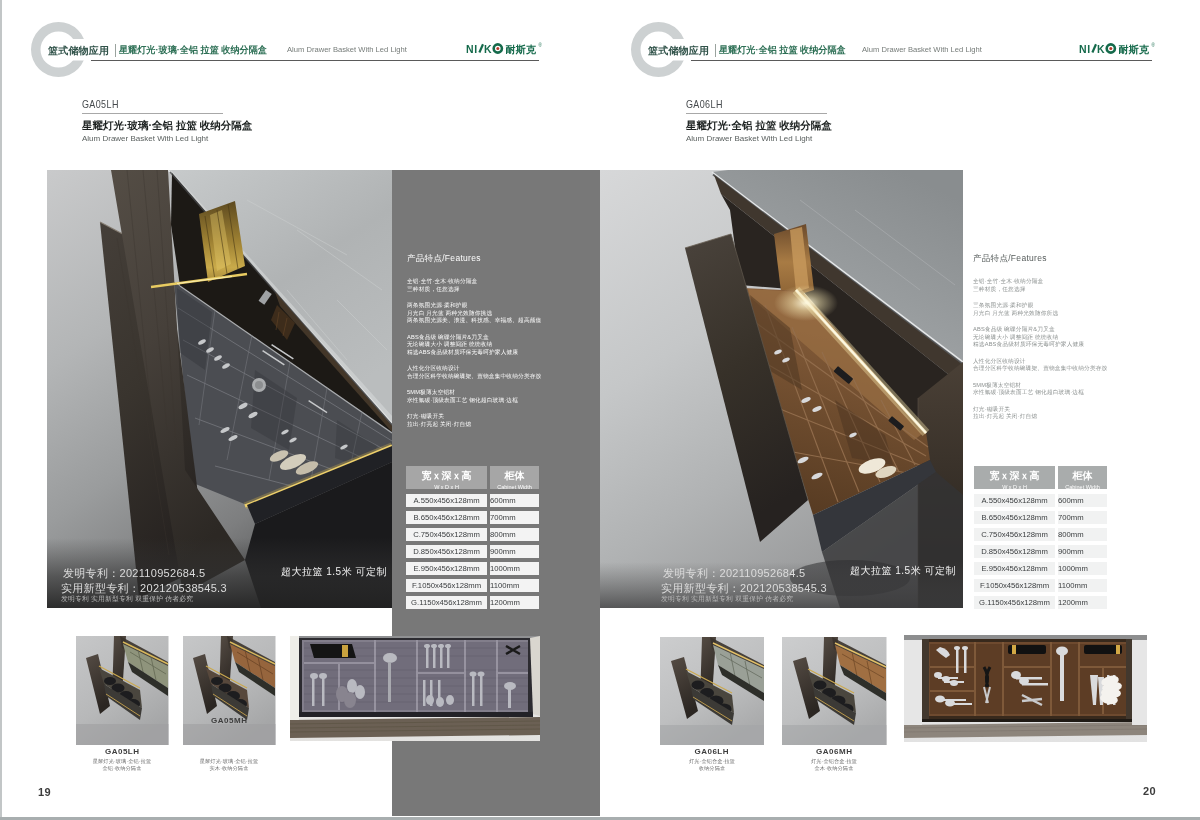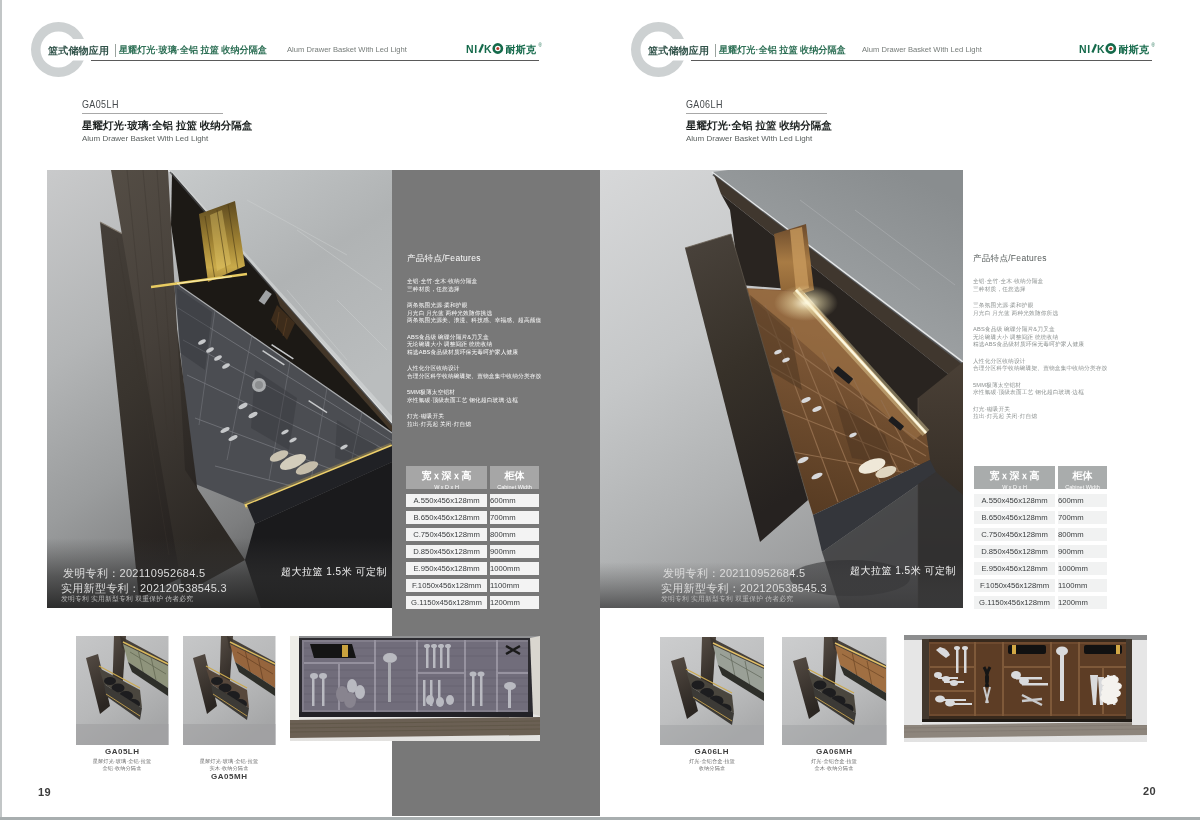--- a/index.html
+++ b/index.html
@@ -554,21 +554,21 @@
 <ellipse cx="34" cy="45" rx="6" ry="4"></ellipse>
       <ellipse cx="42" cy="52" rx="6.5" ry="4.5"></ellipse>
       <ellipse cx="50" cy="60" rx="7" ry="5"></ellipse>
       <ellipse cx="57" cy="68" rx="7" ry="5"></ellipse>
 </g>
 <polygon points="28,48 66,72 64,84 30,60" fill="#3c3a36"></polygon>
 <line x1="30" y1="58" x2="64" y2="80" stroke="#b9984c" stroke-width="1"></line>
 <rect x="0" y="88" width="92.5" height="21" fill="#9e9fa0" opacity="0.6"></rect>
 </svg>
 
-<div class="abs cap-code" style="left:183px;top:772px;width:92.5px">GA05MH</div>
+<div class="abs cap-code" style="left:183px;top:716px;width:92.5px">GA05MH</div>
 <div class="abs cap-l" style="left:101px;top:757px;width:256px">星耀灯光·玻璃·全铝·拉篮<br>实木·收纳分隔盒</div>
 
 <svg class="abs" style="left:290px;top:636px" width="250" height="105" viewBox="0 0 250 105">
 <defs>
 <linearGradient id="wbgl" x1="0" y1="0" x2="0" y2="1">
 <stop offset="0" stop-color="#efefed"></stop>
         <stop offset="1" stop-color="#e3e2e0"></stop>
 </linearGradient>
 </defs>
 <rect width="250" height="105" fill="url(#wbgl)"></rect>

